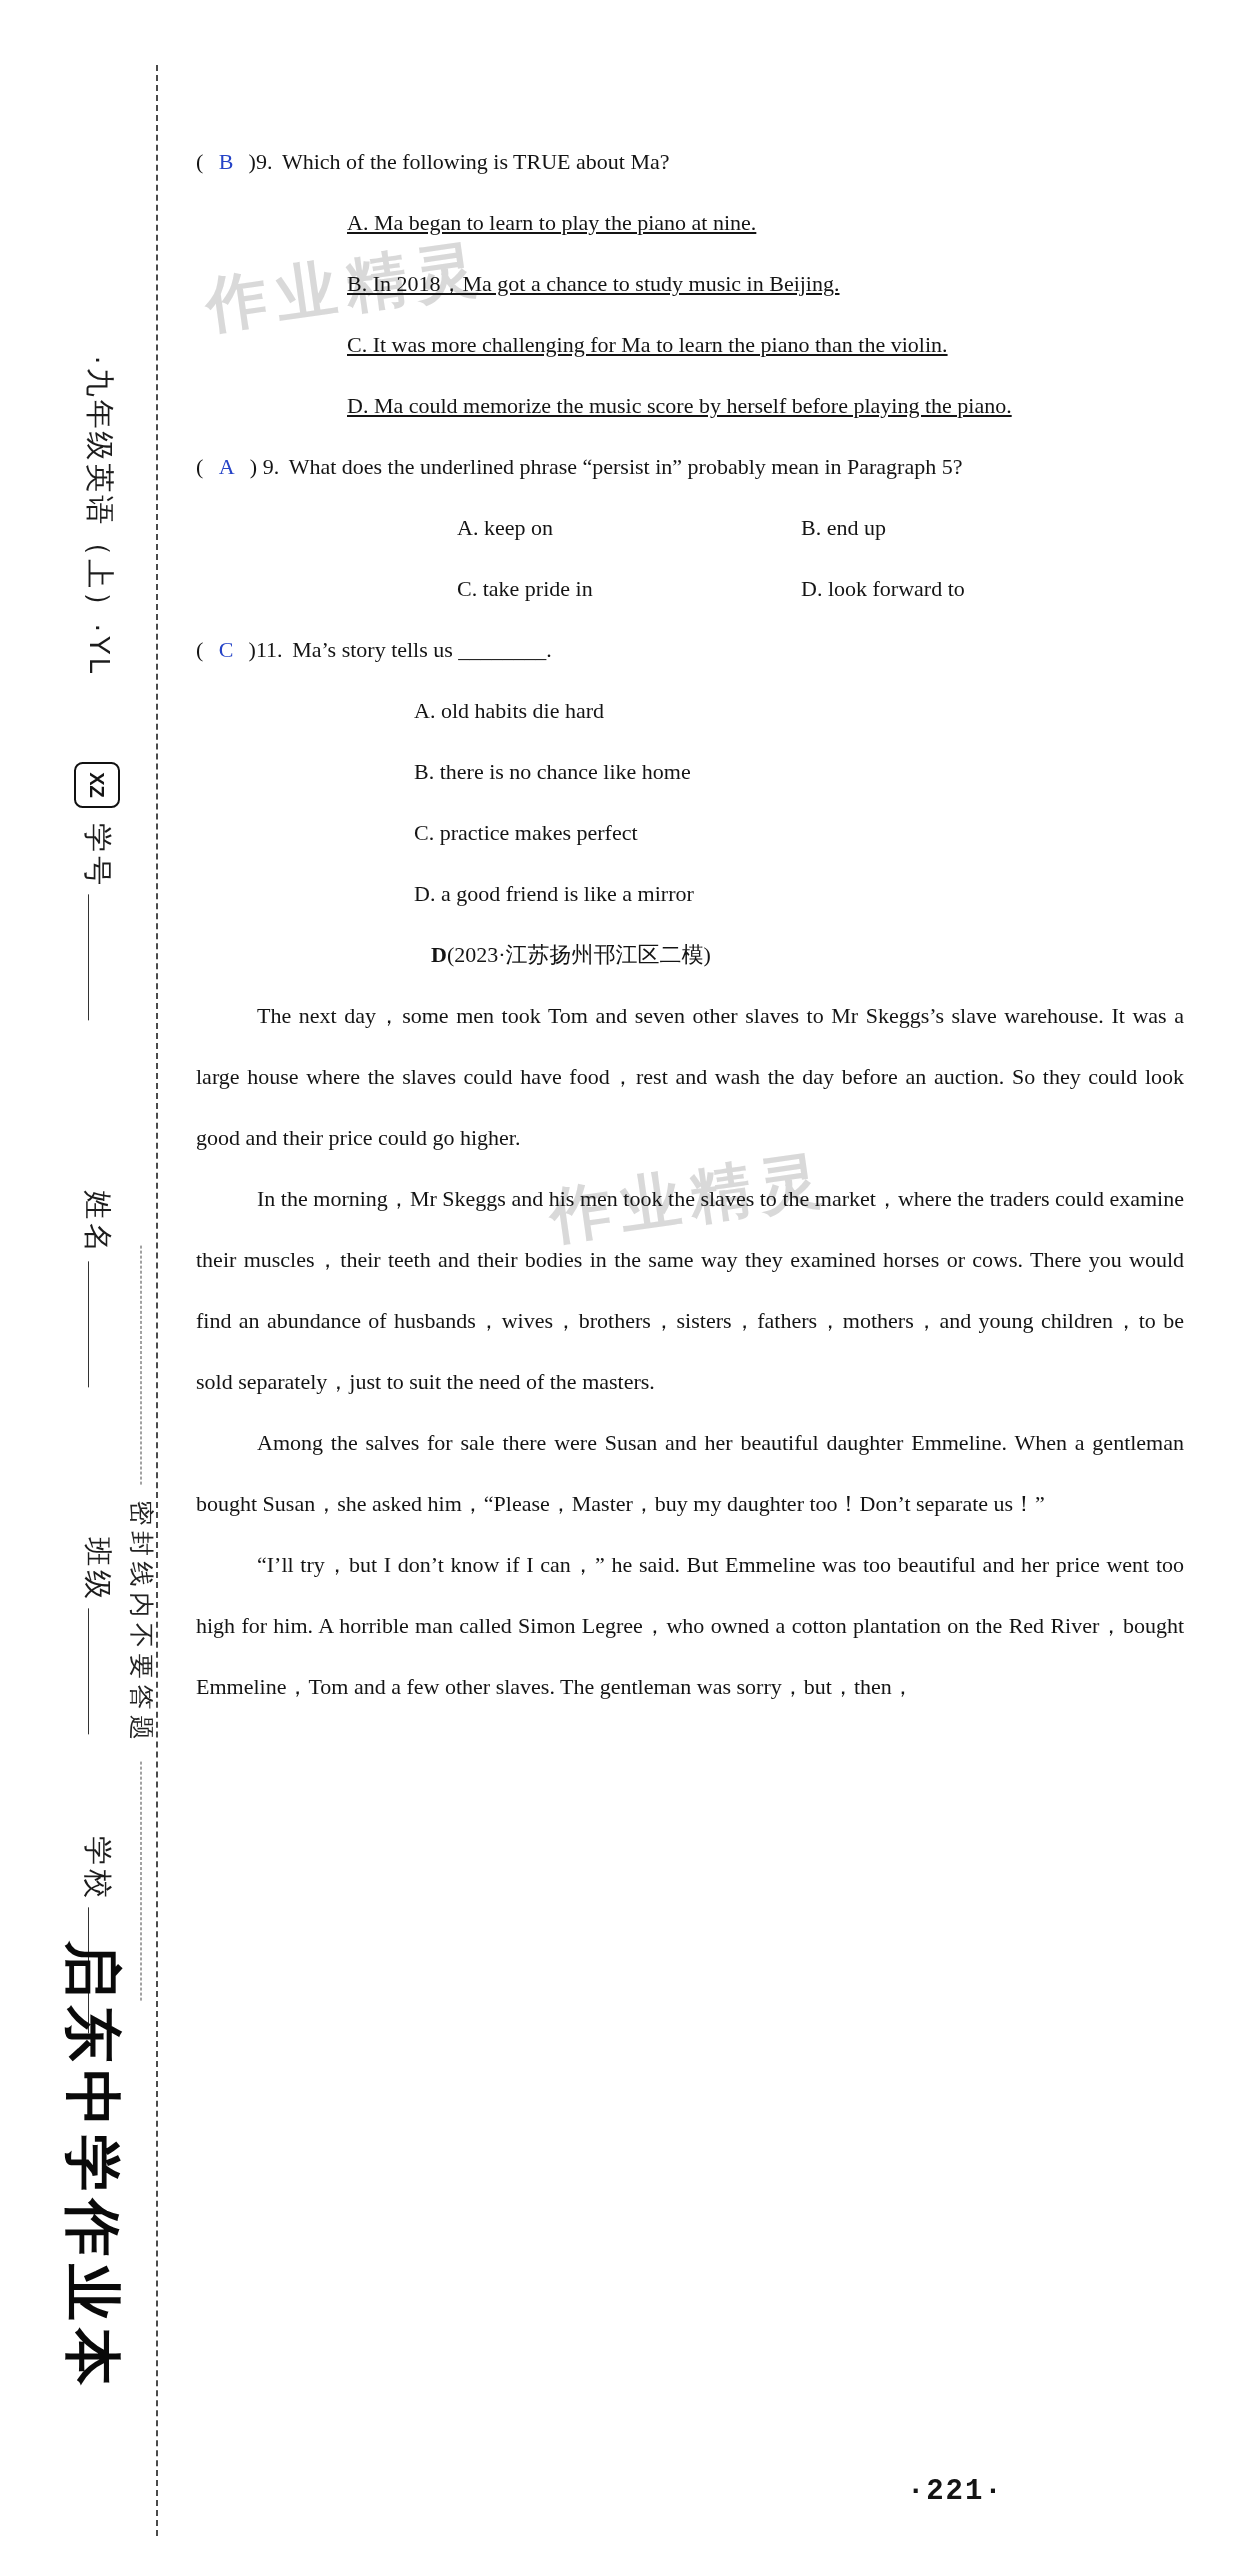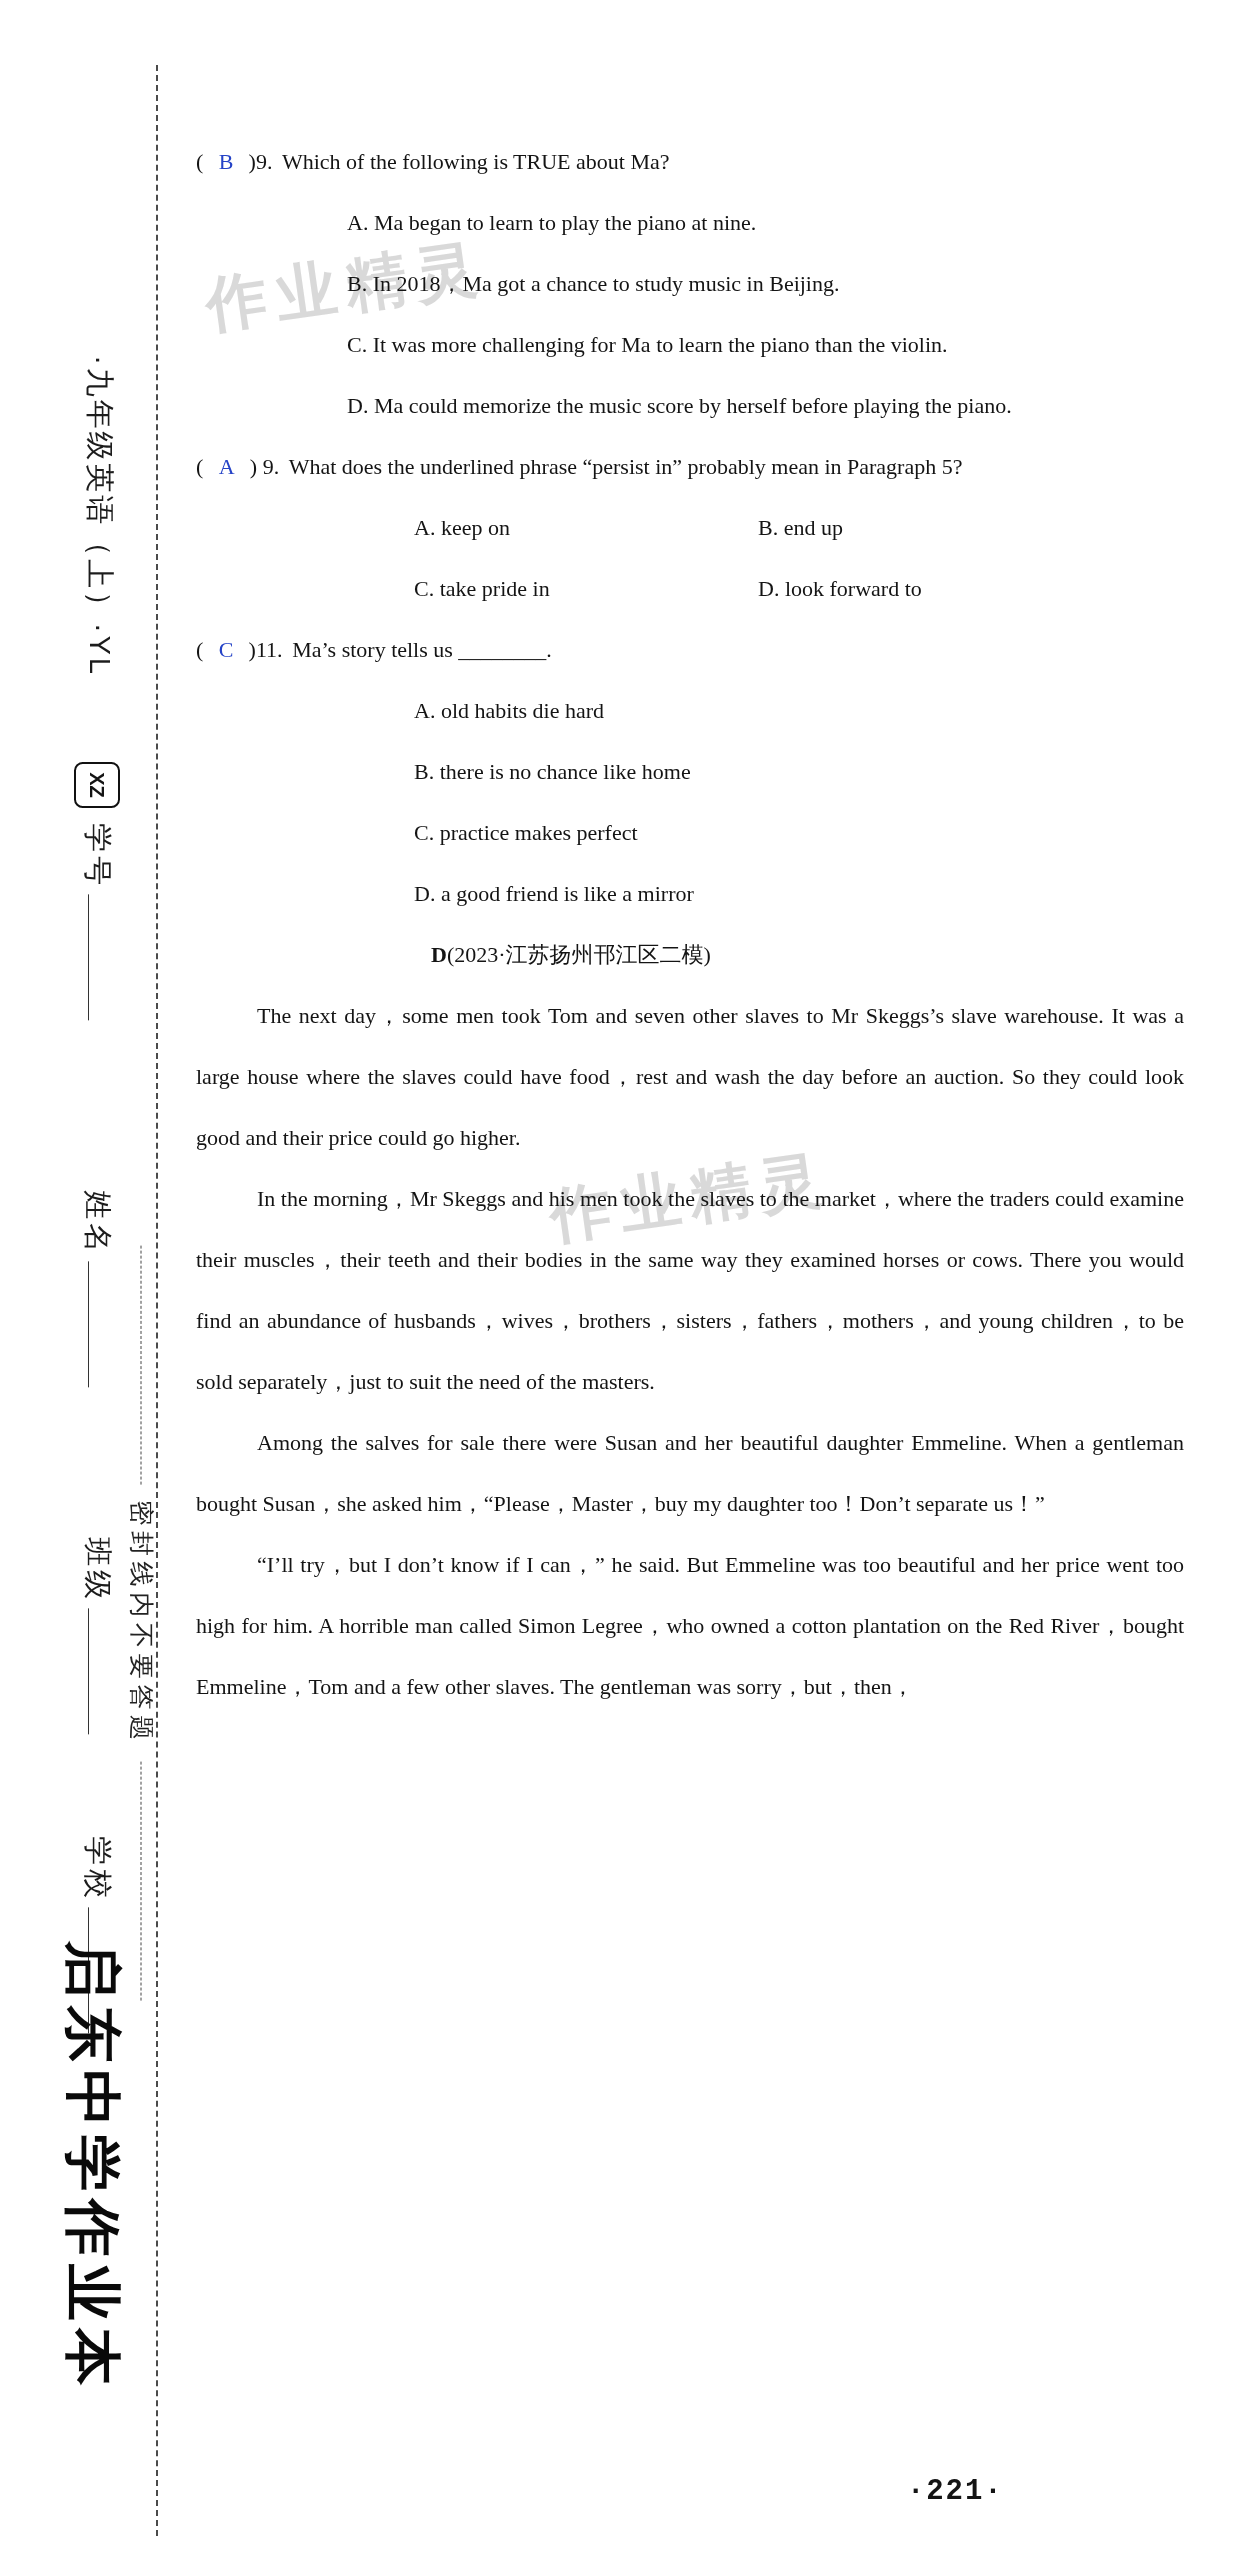--- a/index.html
+++ b/index.html
@@ -102,24 +102,24 @@
   }
   .ans {
     color:var(--answer-blue, #2543c7);
     padding:0 15.3px;
     font-family:"Liberation Serif", serif;
   }
   .qnum { margin-right:9.5px; }
   .qline.hang {
     padding-left:218px; text-indent:-218px; text-align:justify;
   }
-  .opts-a { margin-left:151px; }
+  .opts-a { margin-left:151px;text-decoration:underline; }
   .opts-b { margin-left:218px; }
   .opt { padding-left:55px; text-indent:-55px; text-align:justify; }
-  .optrow { display:flex; }
+  .optrow { display:flex;margin-left:43px; }
   .optrow .cell1 { width:344px; flex:0 0 344px; }
   .source-line { margin-left:235px; }
   .source-line .sec { font-weight:700; }
   .para { text-align:justify; text-indent:61px; }
 
   .page-number {
     position:absolute; left:907px; top:2475px; width:134px;
     text-align:left; font-size:29px; font-weight:600;
     letter-spacing:1.9px; z-index:3;
     font-family:Liberation Mono, monospace;

